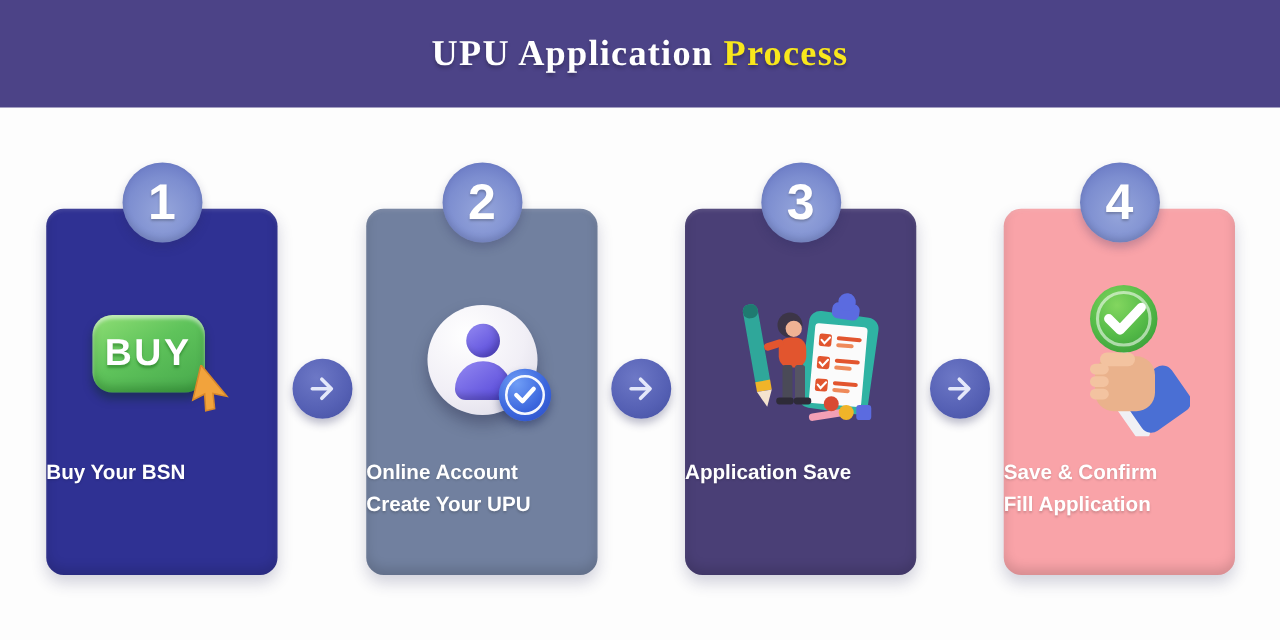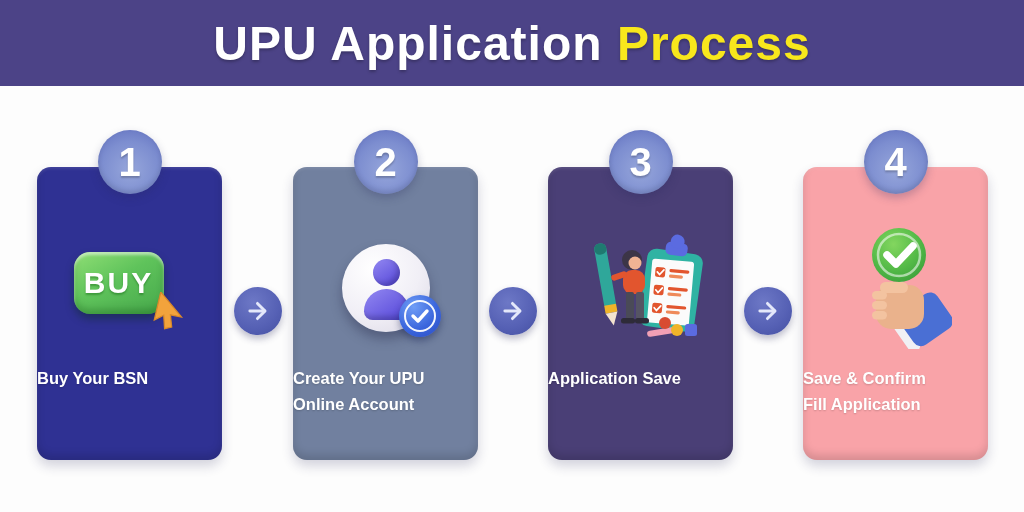--- a/index.html
+++ b/index.html
@@ -6,22 +6,22 @@
   body{
     width:1024px;height:512px;position:relative;overflow:hidden;
     background:#fdfdfd;font-family:"Liberation Sans",sans-serif;
   }
   
   .header{
     position:absolute;left:0;top:0;width:1024px;height:86px;
     display:flex;align-items:center;justify-content:center;
   }
   .title{
-    font-size:48px;font-weight:bold;letter-spacing:1px;color:#ffffff;
-    text-shadow:0 2px 3px rgba(0,0,0,.25);white-space:pre;
+    font-size:29px;font-weight:bold;letter-spacing:1px;color:#ffffff;
+    text-shadow:0 2px 3px rgba(0,0,0,.25);white-space:pre;font-family:Liberation Serif, serif;
   }
   .title .hl{font-weight:bold;}
   
   .card{
     position:absolute;top:167px;width:185px;height:293px;border-radius:14px;
     box-shadow:0 6px 12px rgba(40,40,90,.20), inset 0 -5px 9px rgba(0,0,0,.14), inset 0 2px 3px rgba(255,255,255,.10);
   }
   .card.c1{left:37px;} .card.c2{left:293px;} .card.c3{left:548px;} .card.c4{left:803px;}
   .badge{
     position:absolute;left:50%;top:-37px;transform:translateX(-50%);
@@ -138,22 +138,22 @@
       <div class="person-head"></div>
       <div class="person-body"></div>
       <div class="check-badge">
         <svg width="20" height="16" viewBox="0 0 20 16">
           <polyline points="3,8 8,13 17,3" fill="none" stroke="#ffffff" stroke-width="3.4" stroke-linecap="round" stroke-linejoin="round"></polyline>
         </svg>
       </div>
     </div>
   </div>
   <div class="label">
+    <div>Online Account</div>
     <div>Create Your UPU</div>
-    <div>Online Account</div>
   </div>
 </div>
 
 <div class="arrow a2">
   <svg width="26" height="26" viewBox="0 0 24 24">
     <g fill="none" stroke="#e4e8fa" stroke-width="2.7" stroke-linecap="round" stroke-linejoin="round">
       <line x1="4.5" y1="12" x2="18" y2="12"></line>
       <polyline points="11.5,5 18.5,12 11.5,19"></polyline>
     </g>
   </svg>

